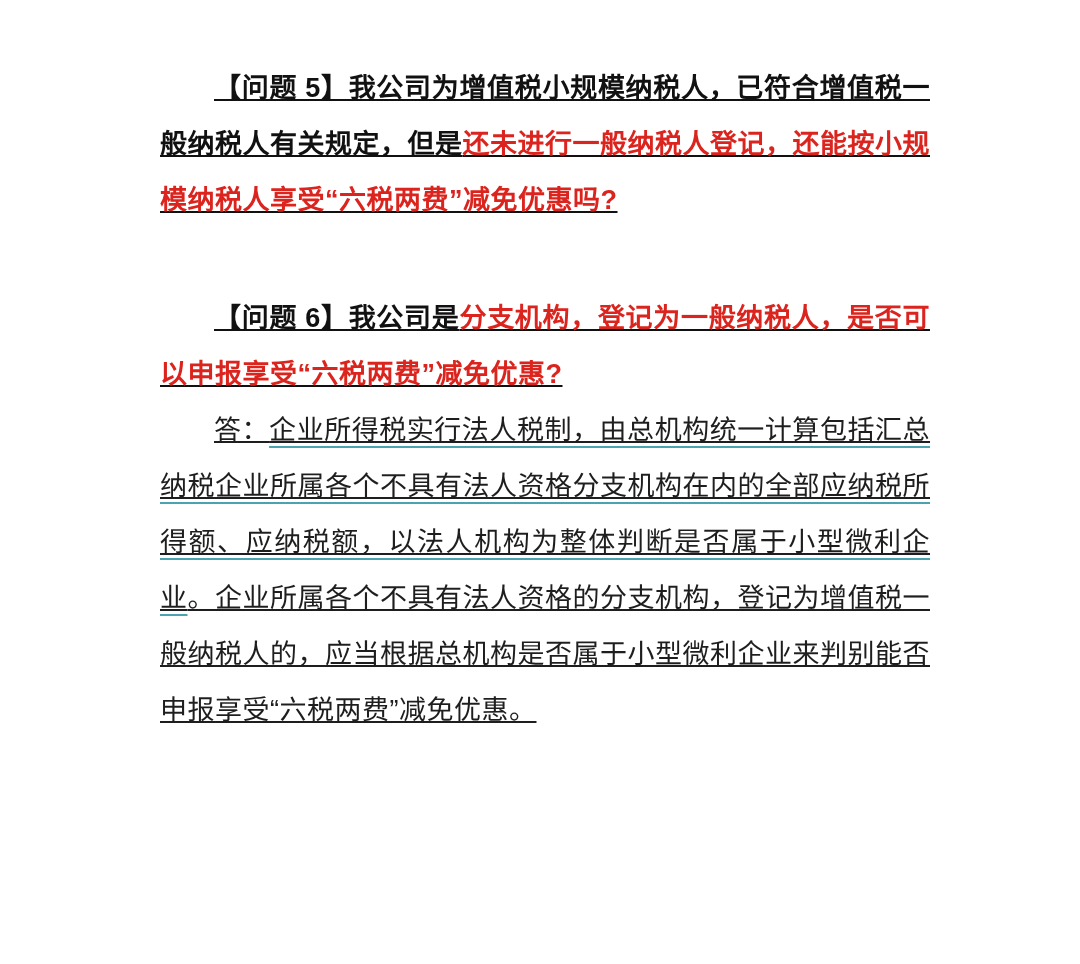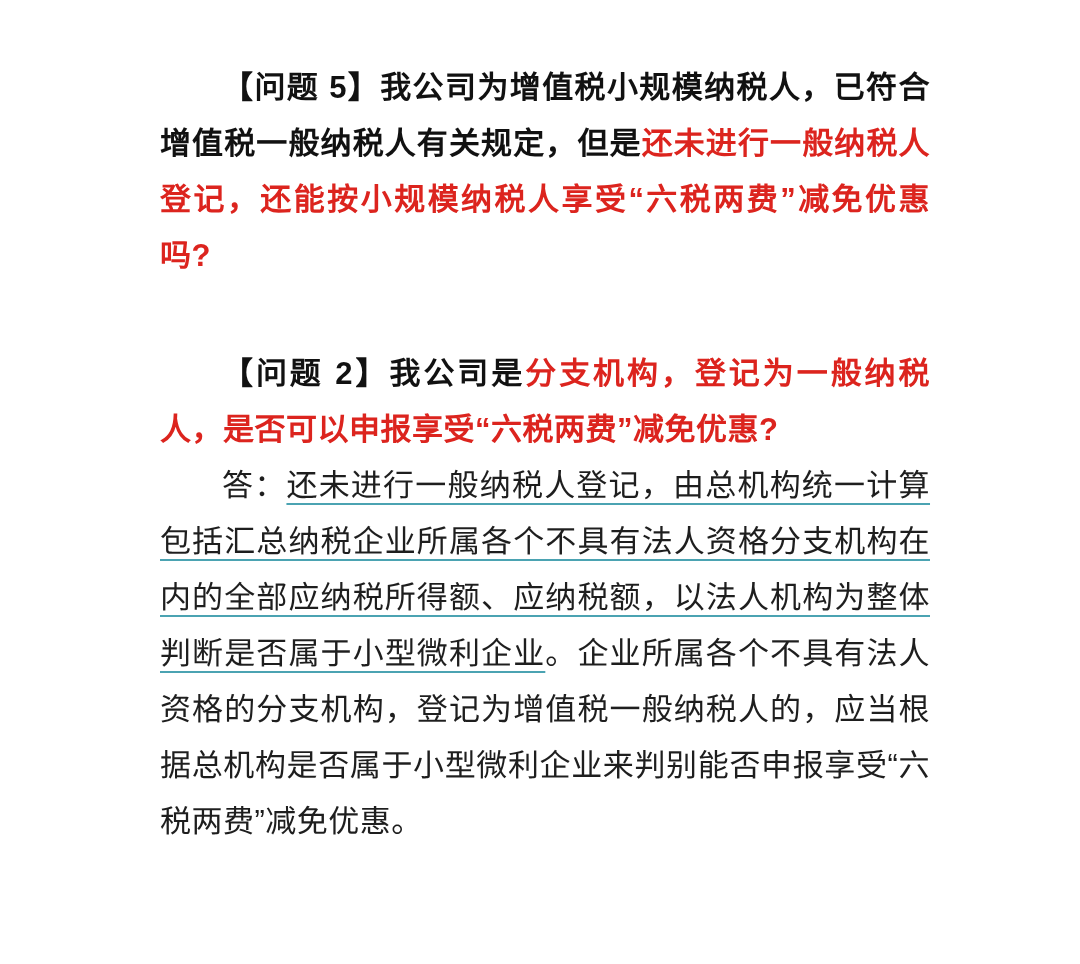--- a/index.html
+++ b/index.html
@@ -16,25 +16,26 @@
     font-family: "Liberation Sans", "DejaVu Sans", sans-serif;
   }
   .page {
     width: 1080px;
     height: 964px;
     background: var(--page-bg);
     padding: 60px 150px 0 160px;
     overflow: hidden;
   }
   .para {
-    font-size: 31px;
+    font-size: 27px;
     line-height: 56px;
     text-indent: 2em;
     text-align: justify;
     letter-spacing: 0.5px;
+    text-decoration: underline;
   }
   .question {
     font-weight: 700;
     color: var(--heading-ink);
   }
   .answer {
     font-weight: 400;
     color: var(--ink);
   }
   .red { color: var(--accent-red); }
@@ -49,17 +50,17 @@
 </head>
 <body>
 
 <div class="page">
 
   <div class="qa-block">
     <p class="para question"><span>【问题 5】我公司为增值税小规模纳税人，已符合增值税一般纳税人有关规定，但是</span><span class="red">还未进行一般纳税人登记，还能按小规模纳税人享受“六税两费”减免优惠吗?</span></p>
   </div>
 
   <div class="qa-block">
-    <p class="para question"><span>【问题 2】我公司是</span><span class="red">分支机构，登记为一般纳税人，是否可以申报享受“六税两费”减免优惠?</span></p>
-    <p class="para answer"><span>答：</span><span class="underlined">还未进行一般纳税人登记，由总机构统一计算包括汇总纳税企业所属各个不具有法人资格分支机构在内的全部应纳税所得额、应纳税额，以法人机构为整体判断是否属于小型微利企业</span><span>。企业所属各个不具有法人资格的分支机构，登记为增值税一般纳税人的，应当根据总机构是否属于小型微利企业来判别能否申报享受“六税两费”减免优惠。</span></p>
+    <p class="para question"><span>【问题 6】我公司是</span><span class="red">分支机构，登记为一般纳税人，是否可以申报享受“六税两费”减免优惠?</span></p>
+    <p class="para answer"><span>答：</span><span class="underlined">企业所得税实行法人税制，由总机构统一计算包括汇总纳税企业所属各个不具有法人资格分支机构在内的全部应纳税所得额、应纳税额，以法人机构为整体判断是否属于小型微利企业</span><span>。企业所属各个不具有法人资格的分支机构，登记为增值税一般纳税人的，应当根据总机构是否属于小型微利企业来判别能否申报享受“六税两费”减免优惠。</span></p>
   </div>
 
 </div>
 
 </body></html>

